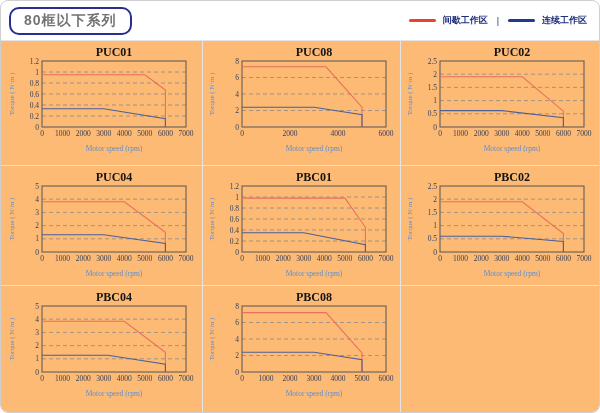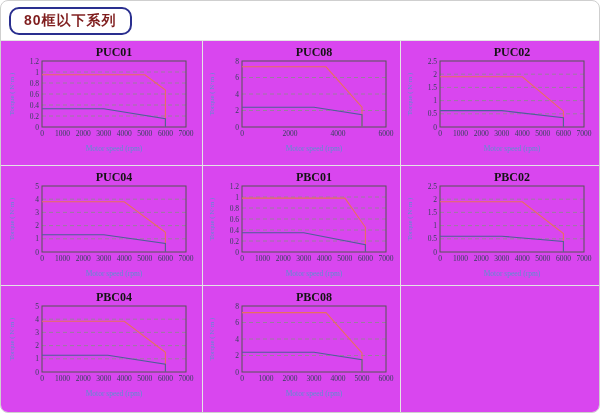--- a/index.html
+++ b/index.html
@@ -6,50 +6,57 @@
   .card{
     width:600px;height:413px;box-sizing:border-box;
     border:1px solid #cfcfcf;border-radius:8px;overflow:hidden;background:#fff;
   }
   .header{
     height:40px;display:flex;align-items:center;justify-content:space-between;
     padding:0 8px;box-sizing:border-box;border-bottom:1px solid #e4e4e4;
   }
   .badge{
     display:inline-block;border:2px solid #2a2f8f;border-radius:10px;
-    padding:3px 13px;font-size:14px;font-weight:bold;color:#7f1d1d;
+    padding:3px 13px;font-size:14px;font-weight:bold;color:#737373;
     letter-spacing:1px;
   }
   .legend{display:flex;align-items:center;gap:7px;margin-right:4px;}
   .legend .swatch{display:inline-block;width:27px;height:3px;border-radius:2px;}
   .legend .lbl{font-size:9px;font-weight:bold;color:#1f2f7a;}
   .legend .sep{font-size:9px;color:#1f2f7a;margin:0 2px;}
   .grid{
     display:grid;grid-template-columns:202px 198px 198px;
     grid-template-rows:125px 120px 126px;
   }
   .cell{
     border-right:1px solid #e4e4e4;border-bottom:1px solid #e4e4e4;
     box-sizing:border-box;display:flex;justify-content:center;
-    align-items:flex-start;padding-top:4px;background:#d946ef;
+    align-items:flex-start;padding-top:4px;background:#fdba74;
   }
   .cell:nth-child(3n){border-right:none;}
   .cell:nth-child(n+7){border-bottom:none;text-decoration:underline;}
   svg text{font-family:"Liberation Serif",serif;}
   text.c-title{font-size:12px;font-weight:bold;fill:#141414;}
   text.tick{font-size:7.5px;fill:#36415c;}
   text.axname{font-size:7.5px;fill:#5d8fd0;}
   text.axname-y{font-size:7px;fill:#5d8fd0;}
 </style>
 </head>
 <body>
 
 <div class="card">
   <div class="header">
     <span class="badge">80框以下系列</span>
+    <div class="legend">
+      <span class="swatch" style="background: rgb(232, 67, 44);"></span>
+      <span class="lbl">间歇工作区</span>
+      <span class="sep">|</span>
+      <span class="swatch" style="background: rgb(31, 58, 143);"></span>
+      <span class="lbl">连续工作区</span>
+    </div>
   </div>
   <div class="grid" id="grid">
       <div class="cell">
         <svg width="190" height="108" viewBox="0 0 190 108">
           <text x="107" y="11" class="c-title" text-anchor="middle">PUC01</text>
           <line x1="35" y1="71" x2="179" y2="71" stroke="#8a8a8a" stroke-width="0.8" stroke-dasharray="4 3"></line>
           <line x1="35" y1="60" x2="179" y2="60" stroke="#8a8a8a" stroke-width="0.8" stroke-dasharray="4 3"></line>
           <line x1="35" y1="48.99999999999999" x2="179" y2="48.99999999999999" stroke="#8a8a8a" stroke-width="0.8" stroke-dasharray="4 3"></line>
           <line x1="35" y1="37.99999999999999" x2="179" y2="37.99999999999999" stroke="#8a8a8a" stroke-width="0.8" stroke-dasharray="4 3"></line>
           <line x1="35" y1="27" x2="179" y2="27" stroke="#8a8a8a" stroke-width="0.8" stroke-dasharray="4 3"></line>

